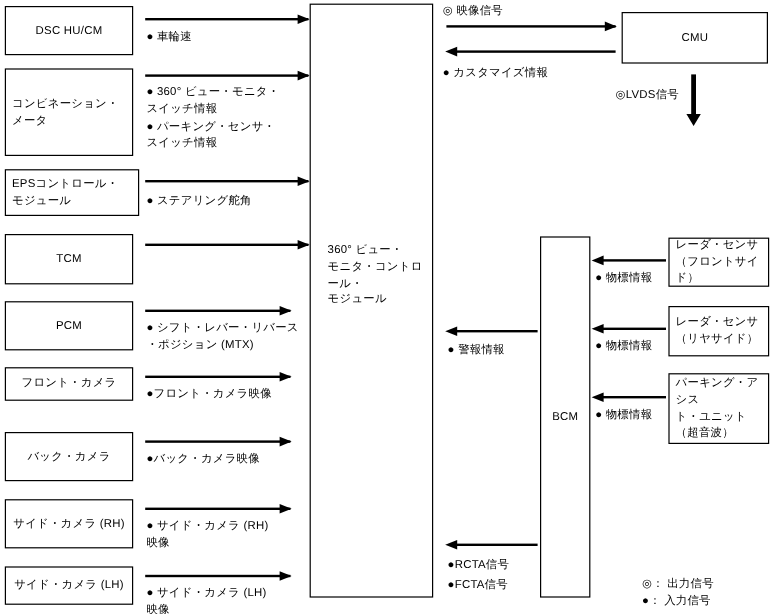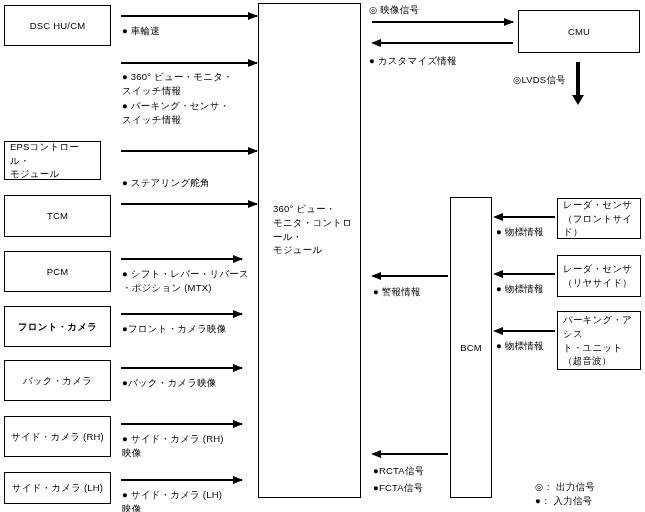--- a/index.html
+++ b/index.html
@@ -106,29 +106,31 @@
     white-space: pre-line;
   }
 </style>
 </head>
 <body>
 
 <div id="diagram">
 
   <div class="box" style="left:4px; top:5px; width:107px; height:41px;">DSC HU/CM</div>
 
-
-  <div class="box left-align" style="left:4px; top:141px; width:97px; height:39px;">EPSコントロール・
+  <div class="box left-align" style="left:4px; top:57px; width:107px; height:73px;">コンビネーション・
+メータ</div>
+
+  <div class="box left-align" style="left:4px; top:141px; width:112px; height:39px;">EPSコントロール・
 モジュール</div>
 
   <div class="box" style="left:4px; top:195px; width:107px; height:42px;">TCM</div>
 
   <div class="box" style="left:4px; top:251px; width:107px; height:41px;">PCM</div>
 
-  <div class="box" style="left:4px; top:306px; width:107px; height:41px;font-weight:bold;">フロント・カメラ</div>
+  <div class="box" style="left:4px; top:306px; width:107px; height:28px;">フロント・カメラ</div>
 
   <div class="box" style="left:4px; top:360px; width:107px; height:41px;">バック・カメラ</div>
 
   <div class="box" style="left:4px; top:416px; width:107px; height:41px;">サイド・カメラ (RH)</div>
 
   <div class="box" style="left:4px; top:472px; width:107px; height:32px;">サイド・カメラ (LH)</div>
 
   <div class="box left-align top-align" style="left:258px; top:3px; width:103px; height:495px; padding-top:198px;">360° ビュー・
 モニタ・コントロール・
 モジュール</div>
@@ -160,21 +162,21 @@
   </div>
   <div class="sig" style="left:122px; top:70px;">● 360° ビュー・モニタ・
     スイッチ情報</div>
   <div class="sig" style="left:122px; top:99px;">● パーキング・センサ・
     スイッチ情報</div>
 
   <div class="arrow right" style="left:121px; top:150px; width:136px;">
     <span class="shaft" style="width:136px;"></span>
       <span class="head"></span>
   </div>
-  <div class="sig" style="left:122px; top:176px;">● ステアリング舵角</div>
+  <div class="sig" style="left:122px; top:161px;">● ステアリング舵角</div>
 
   <div class="arrow right" style="left:121px; top:203px; width:136px;">
     <span class="shaft" style="width:136px;"></span>
       <span class="head"></span>
   </div>
 
   <div class="arrow right" style="left:121px; top:258px; width:121px;">
     <span class="shaft" style="width:121px;"></span>
       <span class="head"></span>
   </div>

